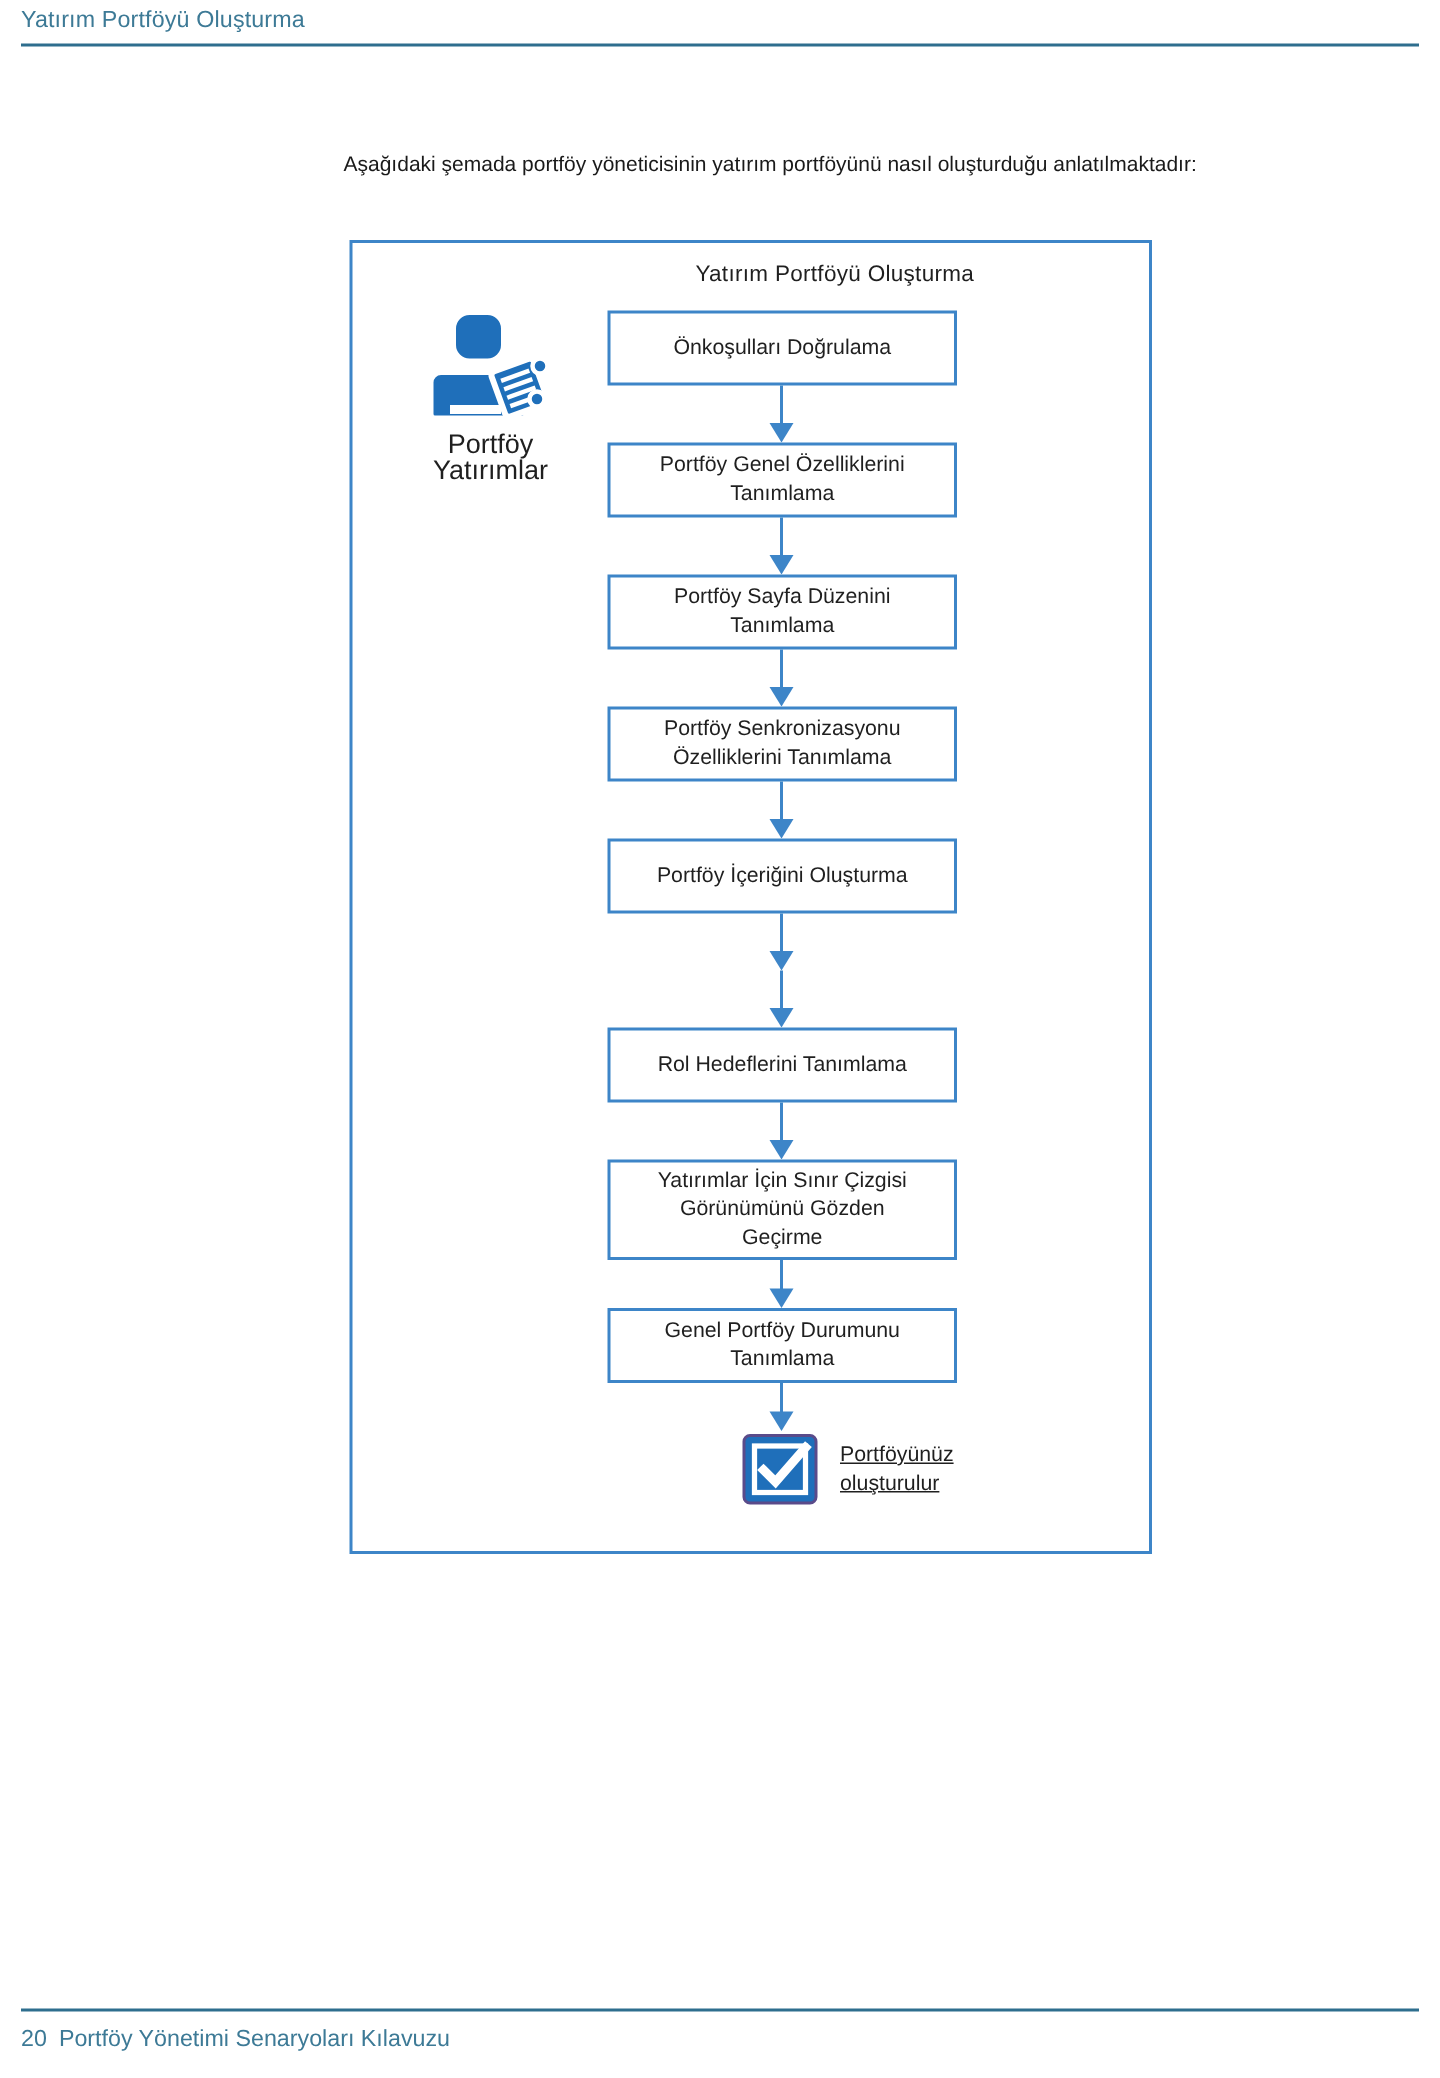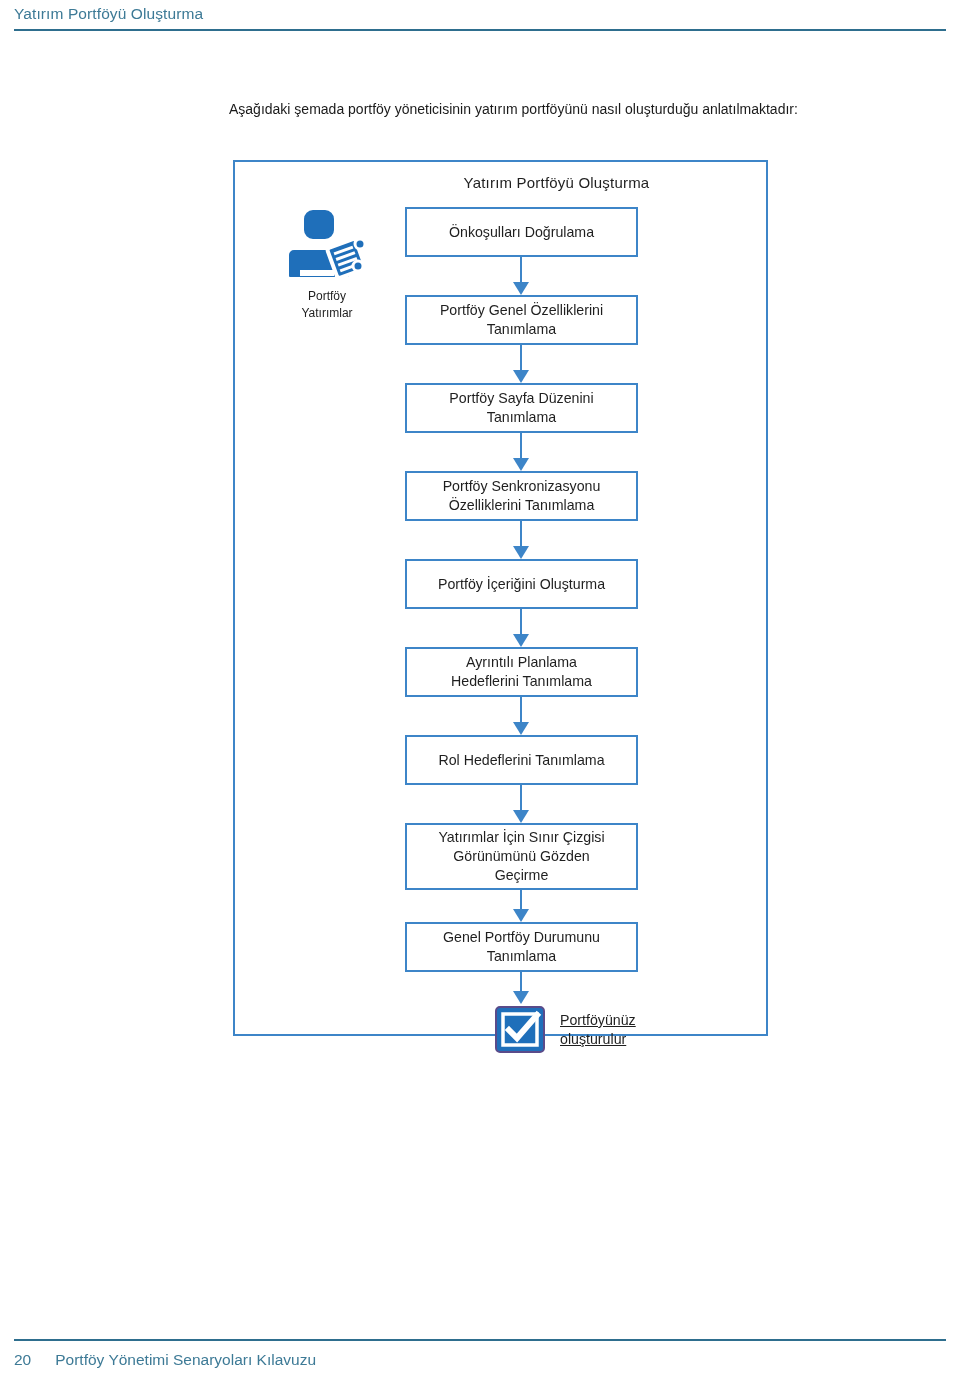--- a/index.html
+++ b/index.html
@@ -87,21 +87,21 @@
     text-align: center;
   }
   .actor-icon {
     width: 86px;
     height: 80px;
     margin: 0 auto;
     display: block;
   }
   .actor-label {
     margin-top: 4px;
-    font-size: 12px;
+    font-size: 18px;
     line-height: 17px;
     color: #1f1f1f;
   }
 
   
   .flow-column {
     position: absolute;
     left: 170px;
     top: 45px;
     width: 233px;
@@ -194,21 +194,21 @@
     background: #2e6e8e;
   }
   .page-footer .footer-text {
     position: absolute;
     left: 14px;
     top: 26px;
     font-size: 15.5px;
     color: #3d7a96;
     white-space: nowrap;
   }
-  .page-footer .footer-page-number { margin-right: 24px; }
+  .page-footer .footer-page-number { margin-right: 8px; }
 </style>
 </head>
 <body>
 
 <div class="page-header">
   <div class="header-title">Yatırım Portföyü Oluşturma</div>
   <div class="header-rule"></div>
 </div>
 
 <div class="intro-text">Aşağıdaki şemada portföy yöneticisinin yatırım portföyünü nasıl oluşturduğu anlatılmaktadır:</div>
@@ -280,23 +280,20 @@
     </div>
 
     <div class="step-box">
       <div class="step-label">Portföy İçeriğini Oluşturma</div>
     </div>
     <div class="connector">
       <div class="shaft"></div>
       <div class="head"></div>
     </div>
 
-    <div class="step-box">
-      <div class="step-label">Ayrıntılı Planlama Hedeflerini Tanımlama</div>
-    </div>
     <div class="connector">
       <div class="shaft"></div>
       <div class="head"></div>
     </div>
 
     <div class="step-box">
       <div class="step-label">Rol Hedeflerini Tanımlama</div>
     </div>
     <div class="connector">
       <div class="shaft"></div>

